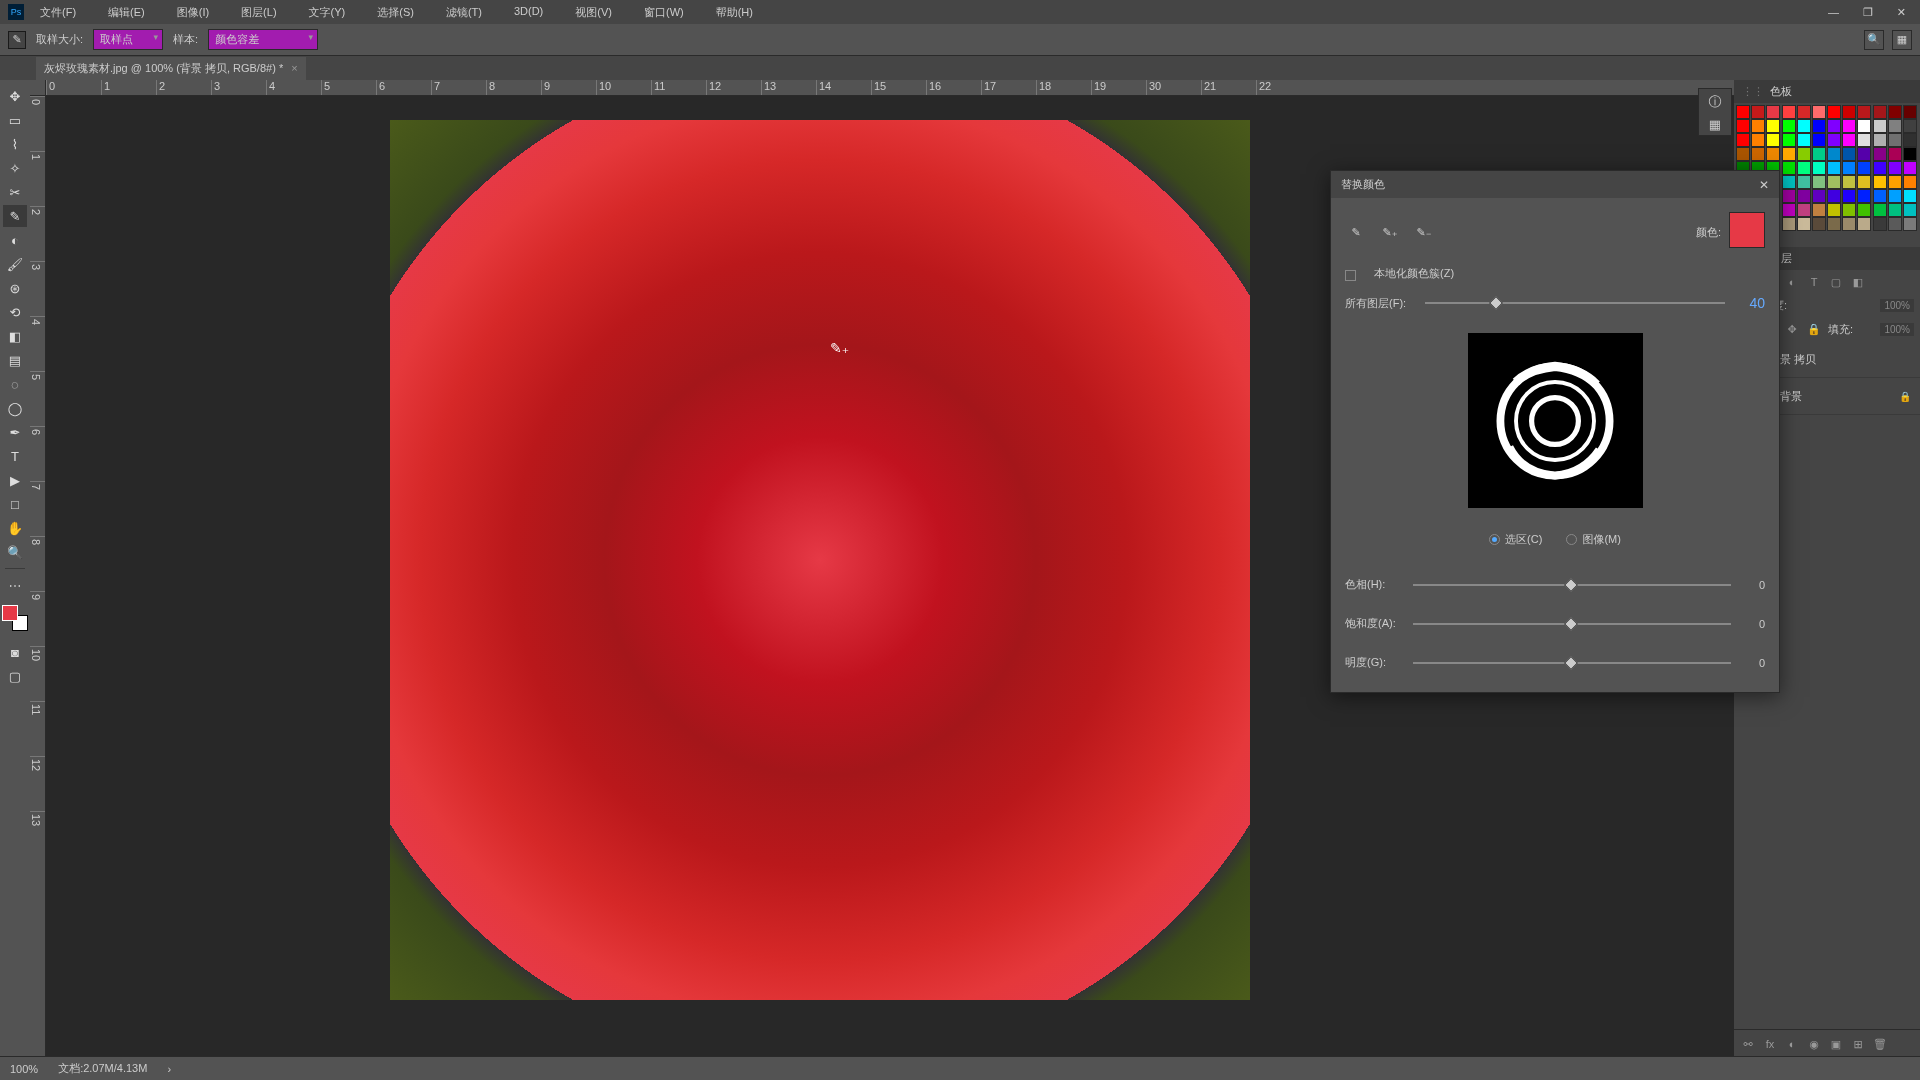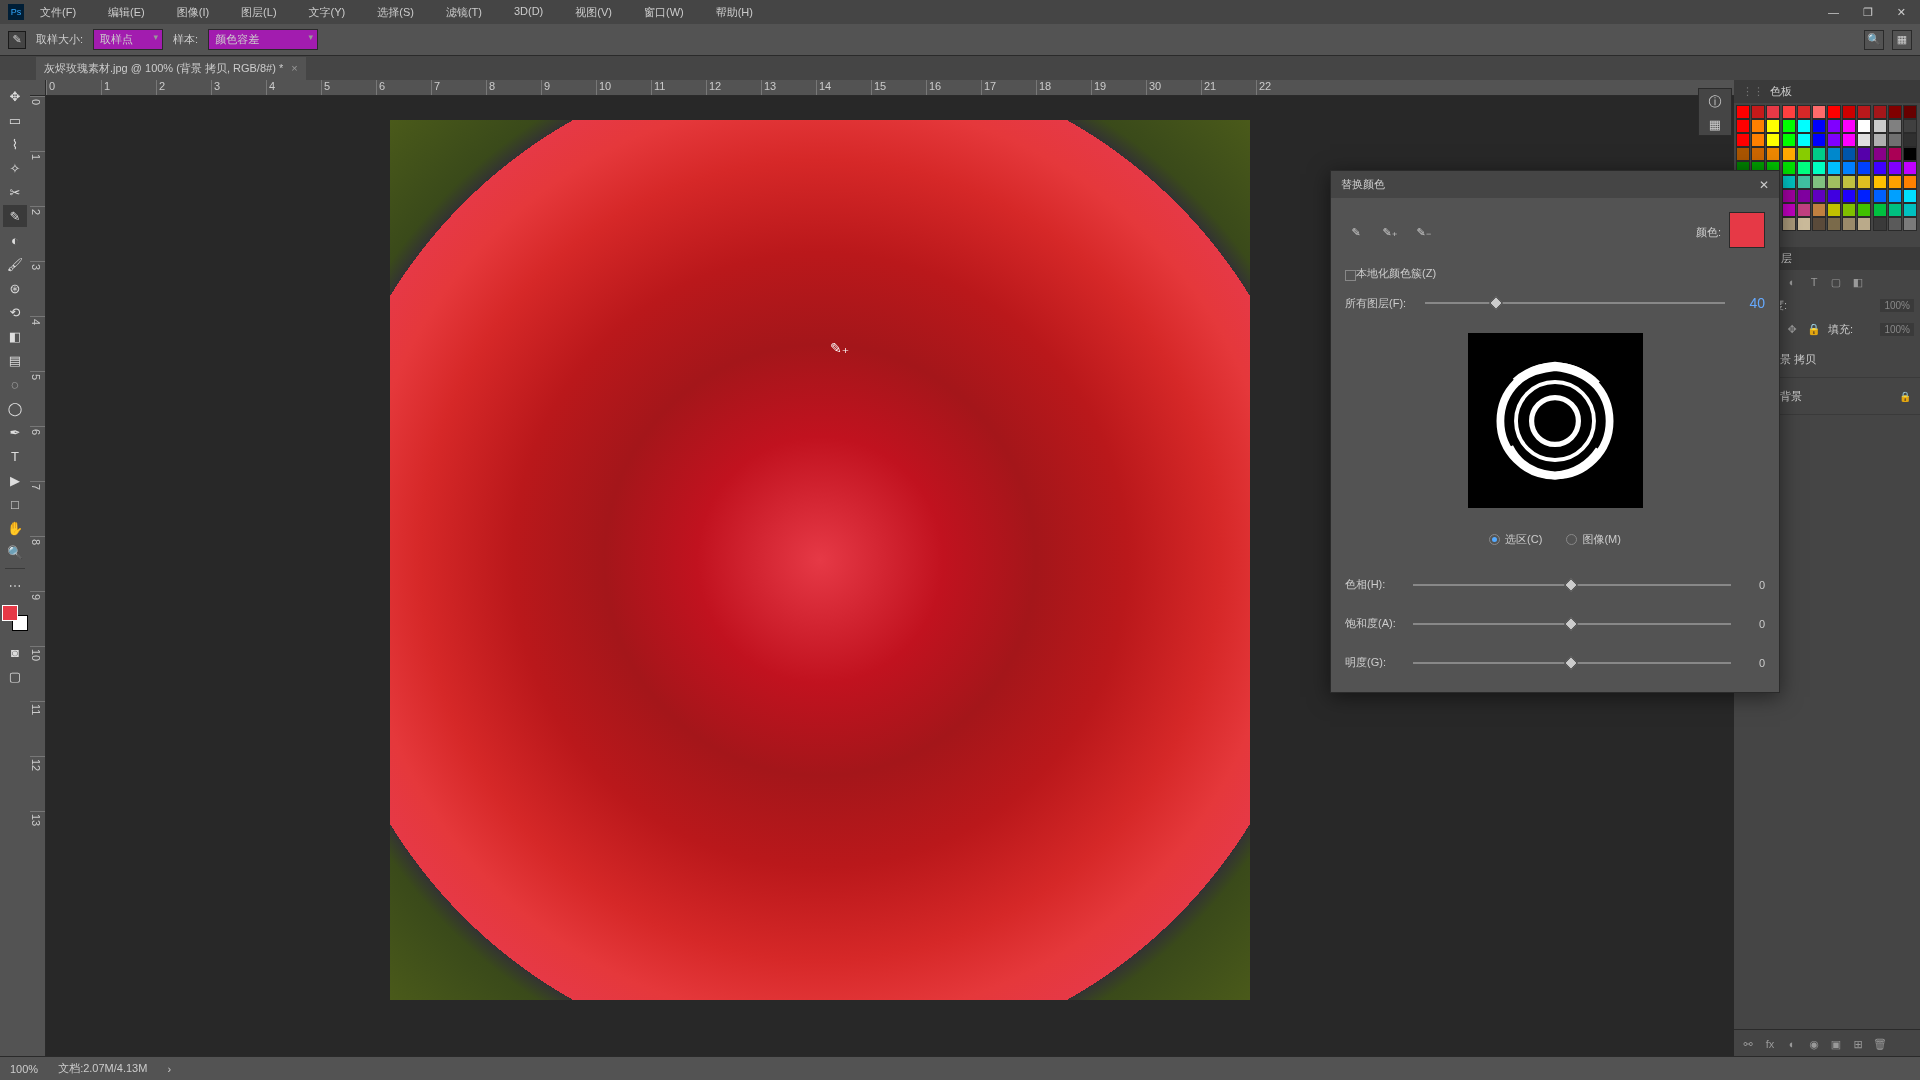--- a/index.html
+++ b/index.html
@@ -50,21 +50,21 @@
 .layer-lock{font-size:10px;color:#999}
 .statusbar{position:absolute;bottom:0;left:0;right:0;height:24px;background:#535353;display:flex;align-items:center;padding:0 10px;gap:20px;font-size:11px;border-top:1px solid #2a2a2a}
 
 .dialog{position:absolute;top:170px;left:1330px;width:450px;background:#535353;border:1px solid #2a2a2a;box-shadow:0 4px 20px rgba(0,0,0,.5);z-index:100}
 .dlg-title{background:#454545;padding:6px 10px;display:flex;align-items:flex-end;font-size:11px}
 .dlg-close{margin-left:auto;cursor:pointer;font-size:12px;color:#ccc}
 .dlg-body{padding:14px;display:flex;gap:14px}
 .dlg-left{flex:1;display:flex;flex-direction:column;gap:8px}
 .eyedrop-row{display:flex;gap:12px;align-items:center}
 .eyedrop-btn{width:22px;height:22px;display:flex;align-items:center;justify-content:center;cursor:pointer}
-.chkrow{display:flex;align-items:flex-end;gap:0;margin-top:6px;font-size:11px}
+.chkrow{display:flex;align-items:flex-end;gap:18px;margin-top:6px;font-size:11px}
 .chkbox{width:11px;height:11px;border:1px solid #888}
 .slider-row{display:flex;align-items:center;gap:10px;margin-top:6px}
 .slider-label{font-size:11px;width:70px}
 .slider-track{flex:1;height:2px;background:#888;position:relative}
 .slider-thumb{position:absolute;top:-4px;width:10px;height:10px;background:#ccc;transform:rotate(45deg);border:1px solid #333}
 .slider-val{width:30px;text-align:right;color:#6af;font-size:14px}
 .preview-box{width:175px;height:175px;background:#000;margin:14px auto 10px;display:flex;align-items:center;justify-content:center}
 .preview-box svg{width:130px;height:130px}
 .radio-row{display:flex;gap:24px;justify-content:center;margin:6px 0 14px}
 .radio{display:flex;align-items:center;gap:5px;font-size:11px}

